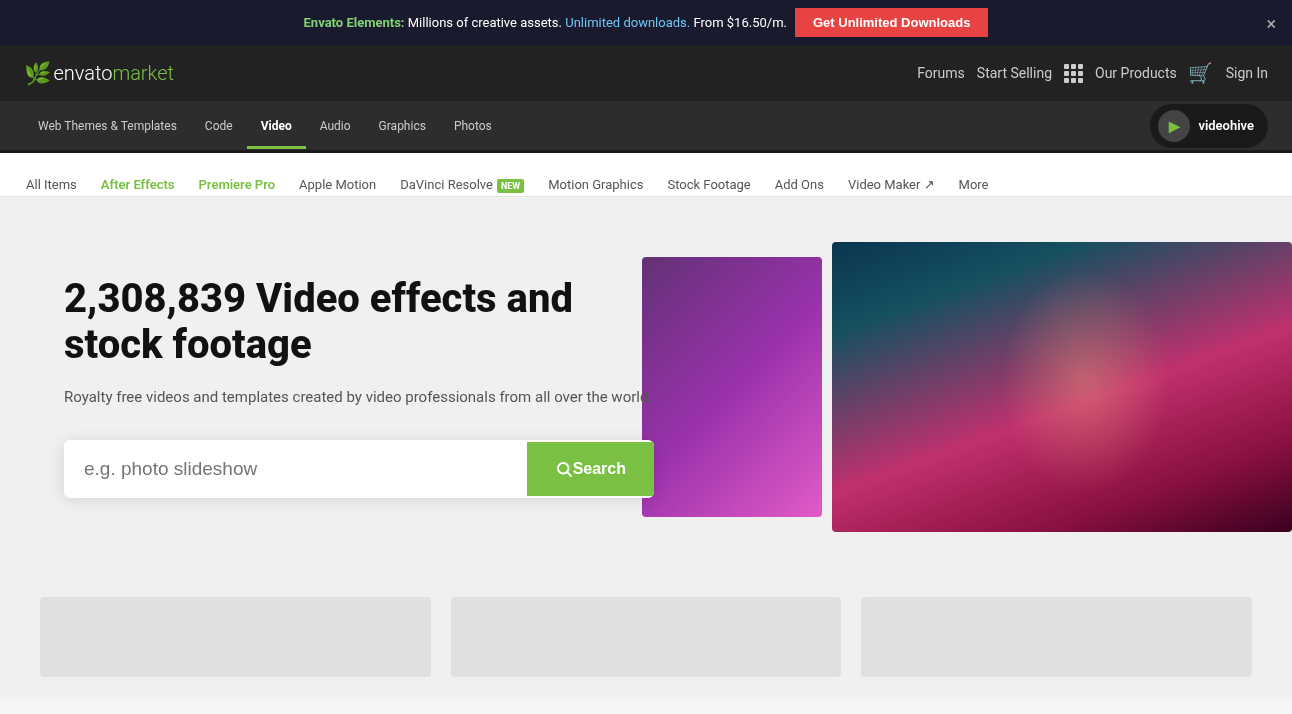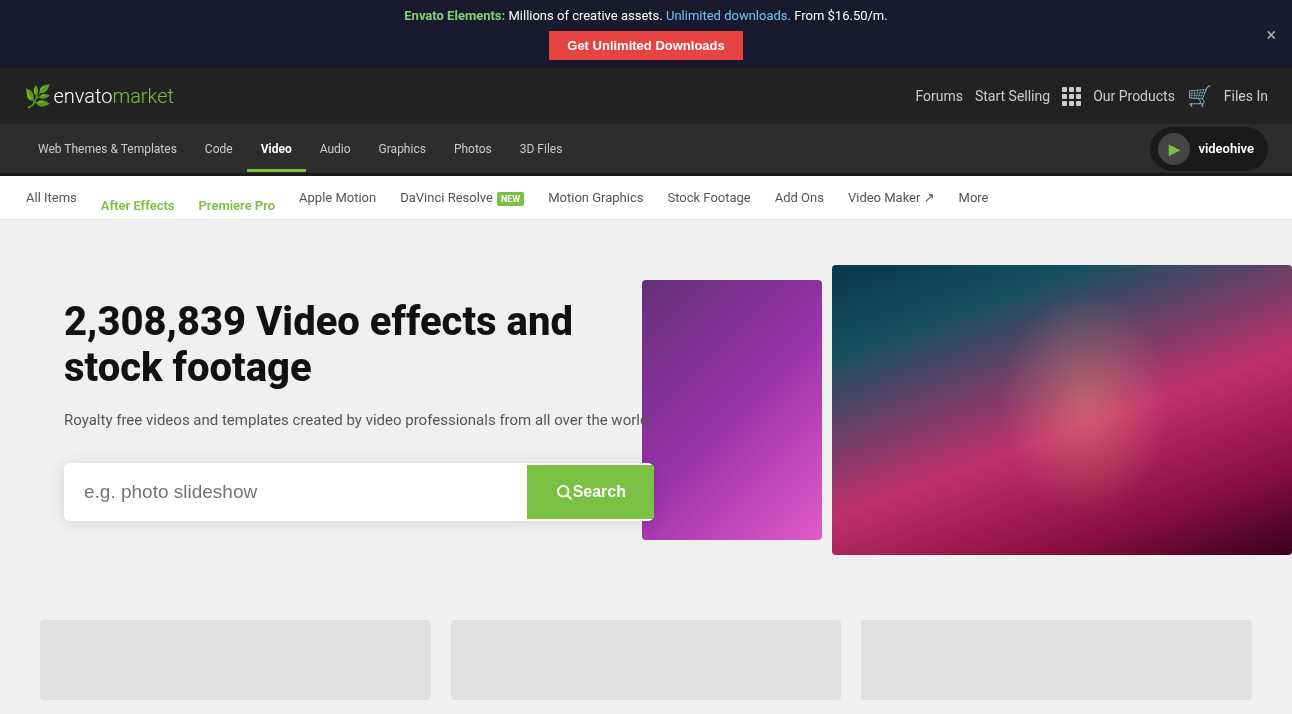--- a/index.html
+++ b/index.html
@@ -10,21 +10,20 @@
       background: #1a1a2e;
       color: #fff;
       text-align: center;
       padding: 8px 16px;
       font-size: 13px;
       position: relative;
       display: flex;
       align-items: center;
       justify-content: center;
       gap: 8px;
-      flex-direction: column;
     }
     .banner-close {
       position: absolute;
       right: 16px;
       top: 50%;
       transform: translateY(-50%);
       cursor: pointer;
       font-size: 18px;
       color: #aaa;
     }
@@ -135,21 +134,21 @@
       justify-content: center;
       font-size: 14px;
       color: #7ac143;
     }
 
     
     .subnav {
       background: #fff;
       border-bottom: 1px solid #e5e5e5;
       display: flex;
-      align-items: center;
+      align-items: flex-end;
       padding: 0 16px;
       height: 44px;
       gap: 4px;
     }
     .subnav a {
       color: #555;
       text-decoration: none;
       font-size: 13px;
       padding: 4px 10px;
       white-space: nowrap;
@@ -330,32 +329,31 @@
         <div class="grid-dot"></div>
       <div class="grid-dot"></div>
         <div class="grid-dot"></div>
         <div class="grid-dot"></div>
       <div class="grid-dot"></div>
         <div class="grid-dot"></div>
         <div class="grid-dot"></div>
     </div>
     <a href="#">Our Products</a>
     <span class="cart-icon">🛒</span>
-    <a href="#" class="signin-btn">Files In</a>
+    <a href="#" class="signin-btn">Sign In</a>
   </div>
 </nav>
 
 <nav class="mainnav">
   <a href="#">Web Themes &amp; Templates</a>
   <a href="#">Code</a>
   <a href="#" class="active">Video</a>
   <a href="#">Audio</a>
   <a href="#">Graphics</a>
   <a href="#">Photos</a>
-  <a href="#">3D Files</a>
   <div class="videohive-badge">
     <div class="vh-icon">▶</div>
     <span>videohive</span>
   </div>
 </nav>
 
 <div class="subnav">
   <a href="#">All Items</a>
   <a href="#" class="highlight">After Effects</a>
   <a href="#" class="highlight">Premiere Pro</a>

